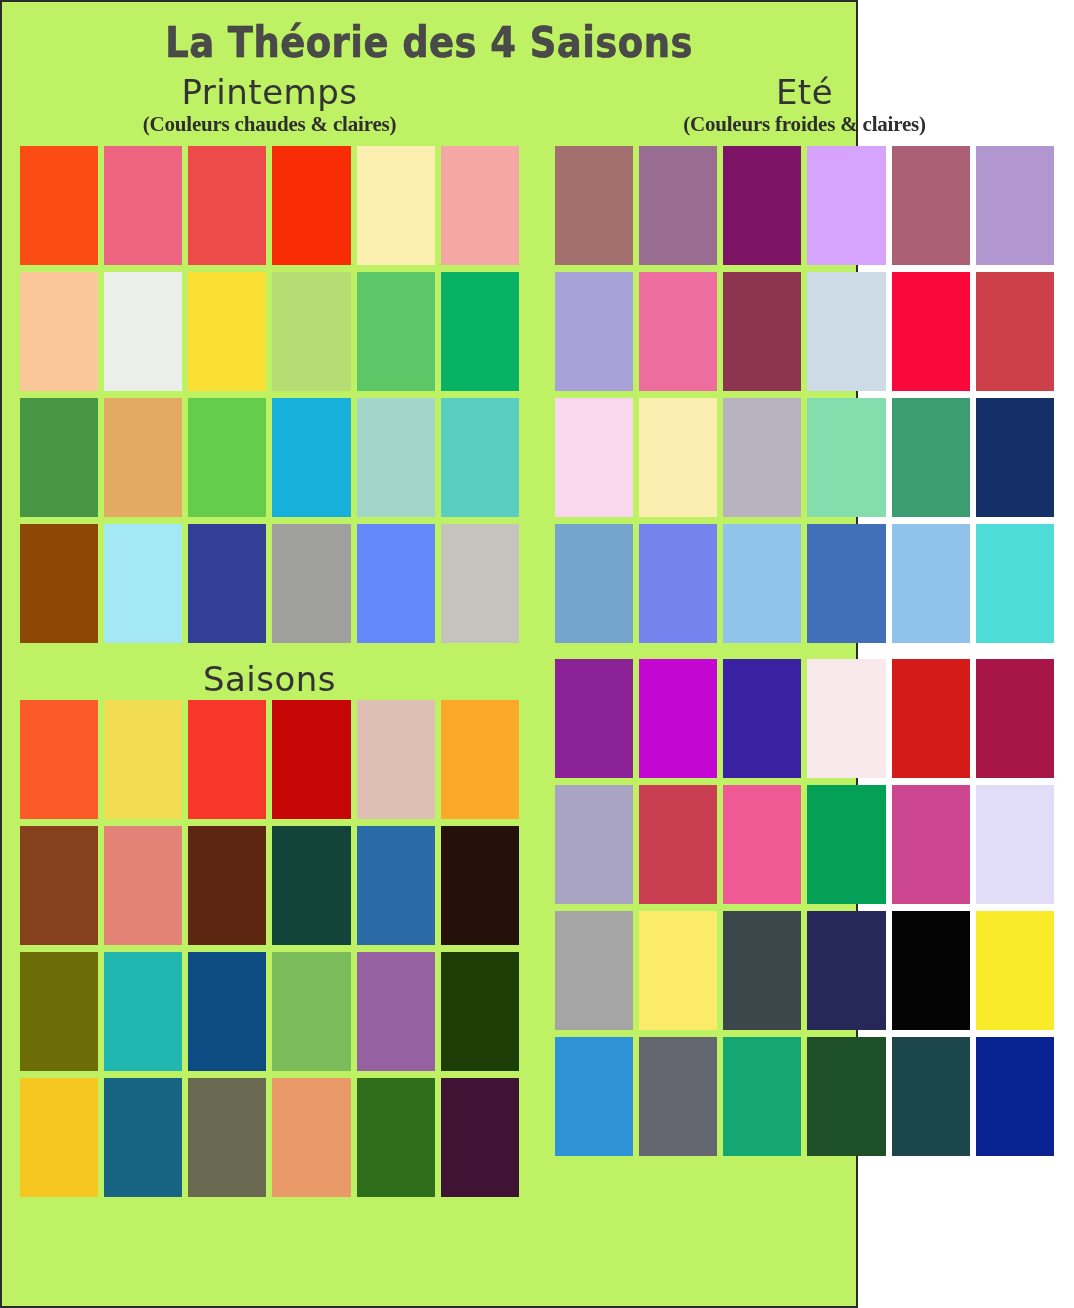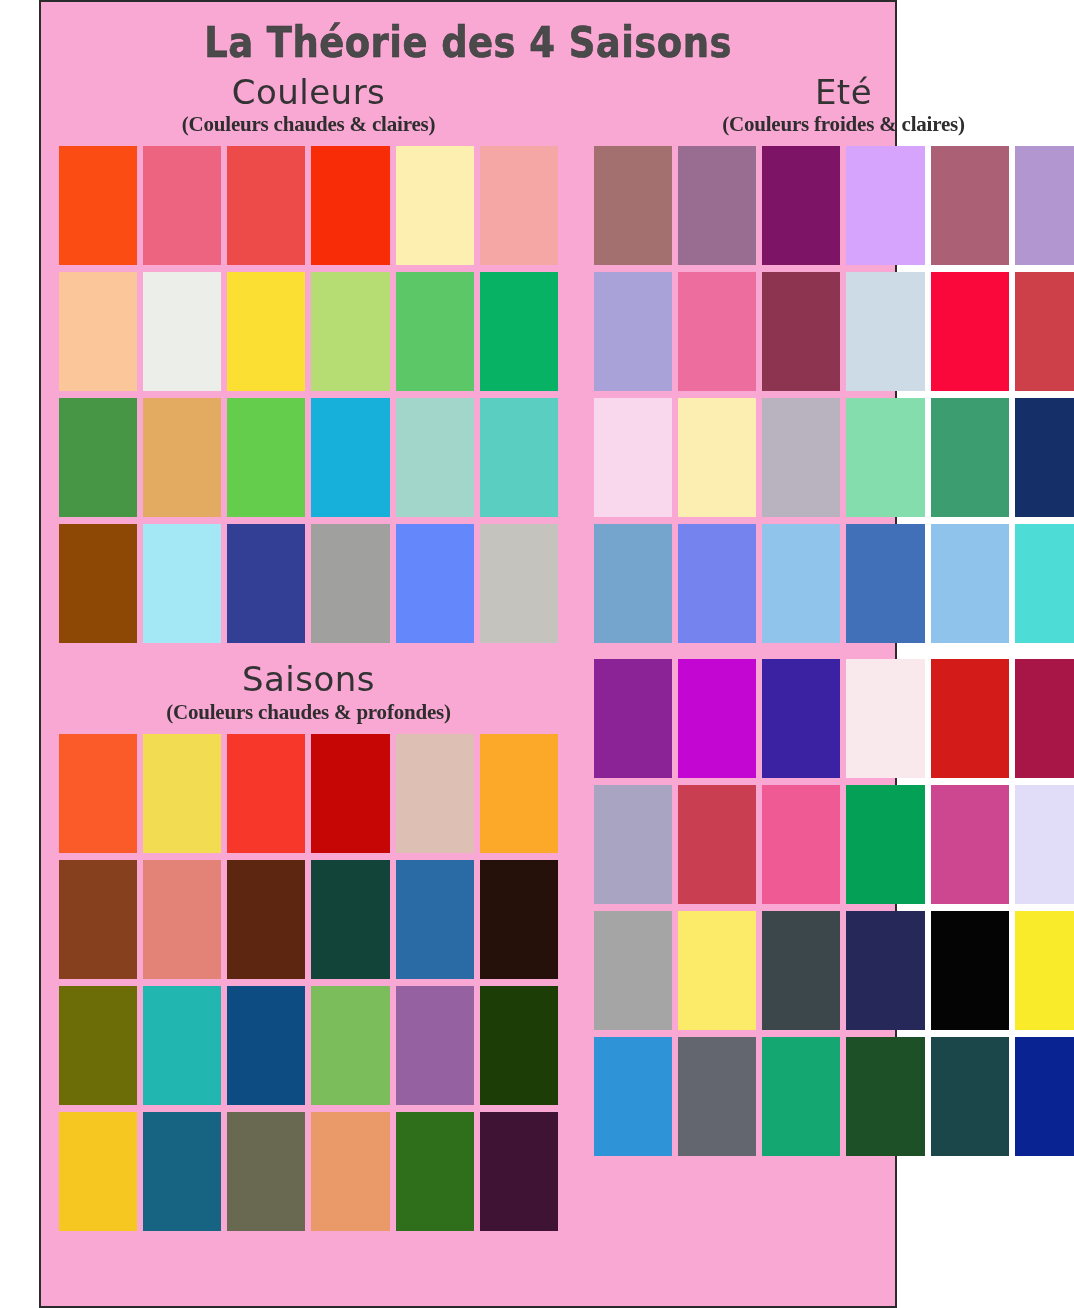--- a/index.html
+++ b/index.html
@@ -12,22 +12,21 @@
     height: 1308px;
     font-family: "Liberation Sans", sans-serif;
     overflow: hidden;
   }
   .page {
     position: relative;
     width: 858px;
     height: 1308px;
     box-sizing: border-box;
     border: 2px solid #2b2b2b;
-    background: #f9a8d4;
-    margin-left: 39px;
+    background: #bef264;
   }
   .main-title {
     text-align: center;
     font-family: "DejaVu Sans", sans-serif;
     font-weight: bold;
     font-size: 42px;
     letter-spacing: 0.5px;
     color: #4a4a4a;
     -webkit-text-stroke: 0.6px #3a3a3a;
     margin: 18px 0 0 0;
@@ -102,21 +101,21 @@
 <body>
 
 <div class="page">
 
   <h1 class="main-title">La Théorie des 4 Saisons</h1>
 
   <div class="quadrants">
 
     <div class="quadrant top-left">
       <div class="season-head">
-        <div class="season-title">Couleurs</div>
+        <div class="season-title">Printemps</div>
         <div class="season-sub">(Couleurs chaudes &amp; claires)</div>
       </div>
       <div class="swatch-grid">
           <div class="swatch" style="background: rgb(251, 76, 19);"></div>
           <div class="swatch" style="background: rgb(236, 100, 128);"></div>
           <div class="swatch" style="background: rgb(236, 75, 73);"></div>
           <div class="swatch" style="background: rgb(248, 44, 6);"></div>
           <div class="swatch" style="background: rgb(252, 239, 176);"></div>
           <div class="swatch" style="background: rgb(244, 167, 165);"></div>
           <div class="swatch" style="background: rgb(252, 198, 155);"></div>
@@ -169,21 +168,20 @@
           <div class="swatch" style="background: rgb(144, 196, 234);"></div>
           <div class="swatch" style="background: rgb(66, 112, 184);"></div>
           <div class="swatch" style="background: rgb(144, 195, 235);"></div>
           <div class="swatch" style="background: rgb(78, 220, 214);"></div>
         </div>
     </div>
 
     <div class="quadrant bottom-left">
       <div class="season-head">
         <div class="season-title">Saisons</div>
-        <div class="season-sub">(Couleurs chaudes &amp; profondes)</div>
       </div>
       <div class="swatch-grid">
           <div class="swatch" style="background: rgb(251, 91, 40);"></div>
           <div class="swatch" style="background: rgb(242, 220, 82);"></div>
           <div class="swatch" style="background: rgb(246, 55, 42);"></div>
           <div class="swatch" style="background: rgb(198, 5, 5);"></div>
           <div class="swatch" style="background: rgb(221, 191, 180);"></div>
           <div class="swatch" style="background: rgb(252, 168, 41);"></div>
           <div class="swatch" style="background: rgb(135, 64, 30);"></div>
           <div class="swatch" style="background: rgb(227, 131, 120);"></div>

